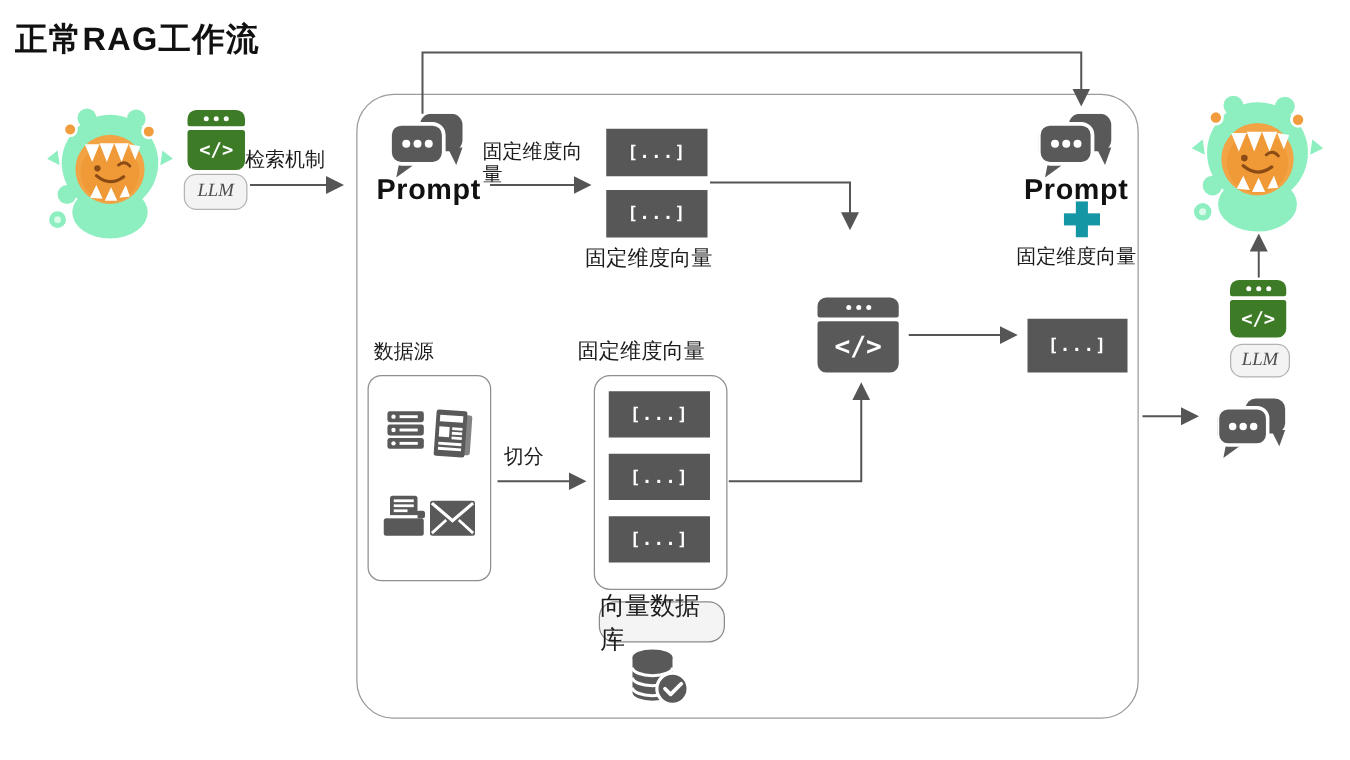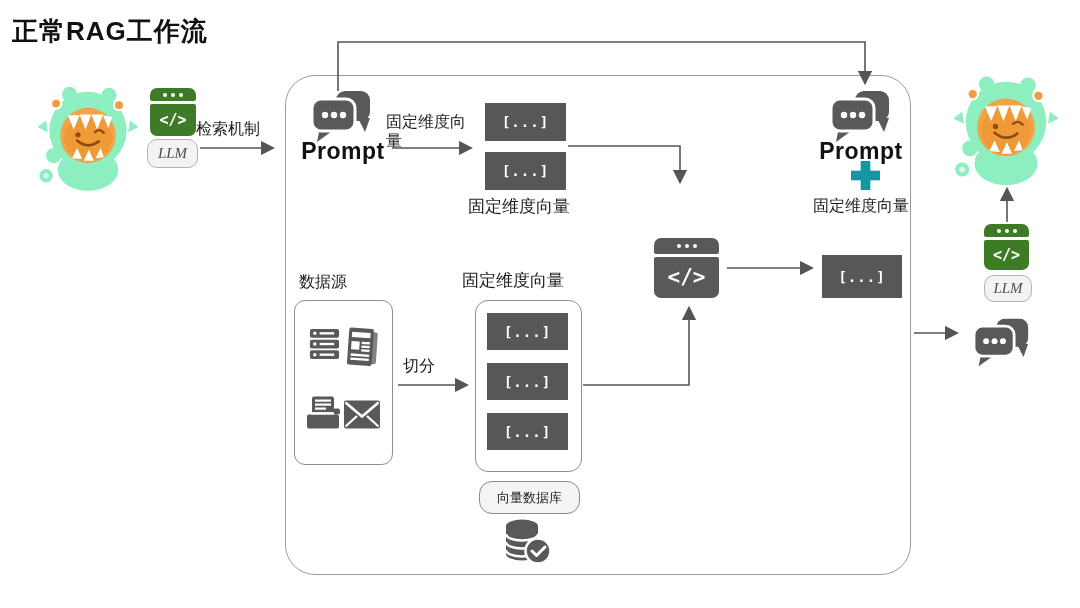--- a/index.html
+++ b/index.html
@@ -13,21 +13,21 @@
   .bigbox{border:1.6px solid #9b9b9b;border-radius:30px;background:#fff;}
   .subbox{border:1.6px solid #8f8f8f;border-radius:11px;background:#fff;}
   .vec{background:#575757;color:#fff;display:flex;align-items:center;justify-content:center;
        font-family:"DejaVu Sans Mono",monospace;font-size:14px;letter-spacing:1px;font-weight:700;}
   .pill-llm{border:1.5px solid #b3b3b3;border-radius:10px;background:#f3f3f3;color:#4e4e4e;
        font-style:italic;font-size:15px;display:flex;align-items:center;justify-content:center;
        font-family:"Liberation Serif","DejaVu Serif",serif;}
   .pill-engine{border:1.6px solid #a3a3a3;border-radius:18px;background:#ededed;color:#1c1c1c;
        font-size:18px;display:flex;align-items:center;justify-content:center;}
   .pill-db{border:1.6px solid #8a8a8a;border-radius:13px;background:#f4f4f4;color:#1c1c1c;
-       font-size:13px;display:flex;align-items:center;justify-content:center;}
+       font-size:20px;display:flex;align-items:center;justify-content:center;}
   .code-icon{display:flex;flex-direction:column;}
   .code-icon .bar{border-radius:7px 7px 2px 2px;display:flex;gap:4px;align-items:center;justify-content:center;}
   .code-icon .dot{width:4px;height:4px;border-radius:50%;background:#fff;}
   .code-icon .bod{flex:1;margin-top:2.5px;border-radius:2px 2px 7px 7px;color:#fff;font-weight:700;
        display:flex;align-items:center;justify-content:center;font-family:"DejaVu Sans Mono",monospace;}
   .green .bar,.green .bod{background:#3e7b27;}
   .gray .bar,.gray .bod{background:#595959;}
   svg{display:block;}
 </style>
 </head>

